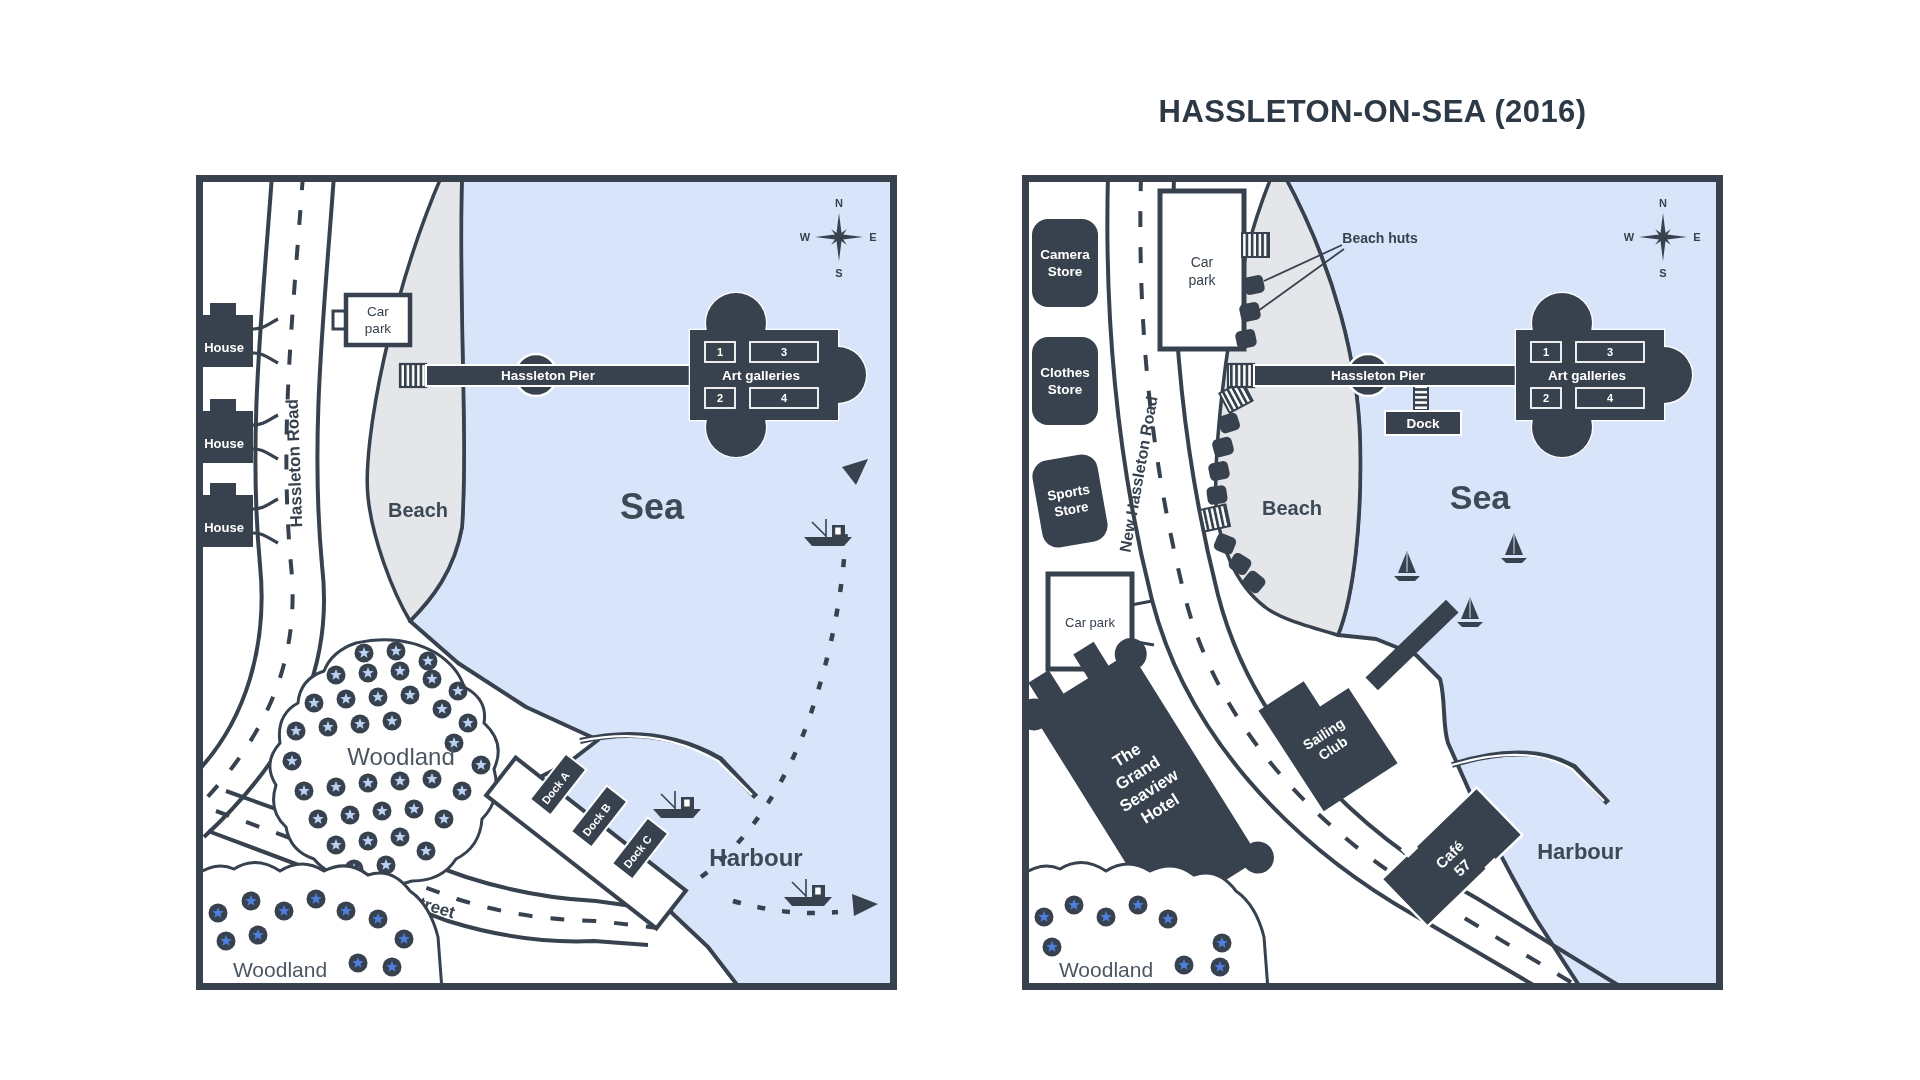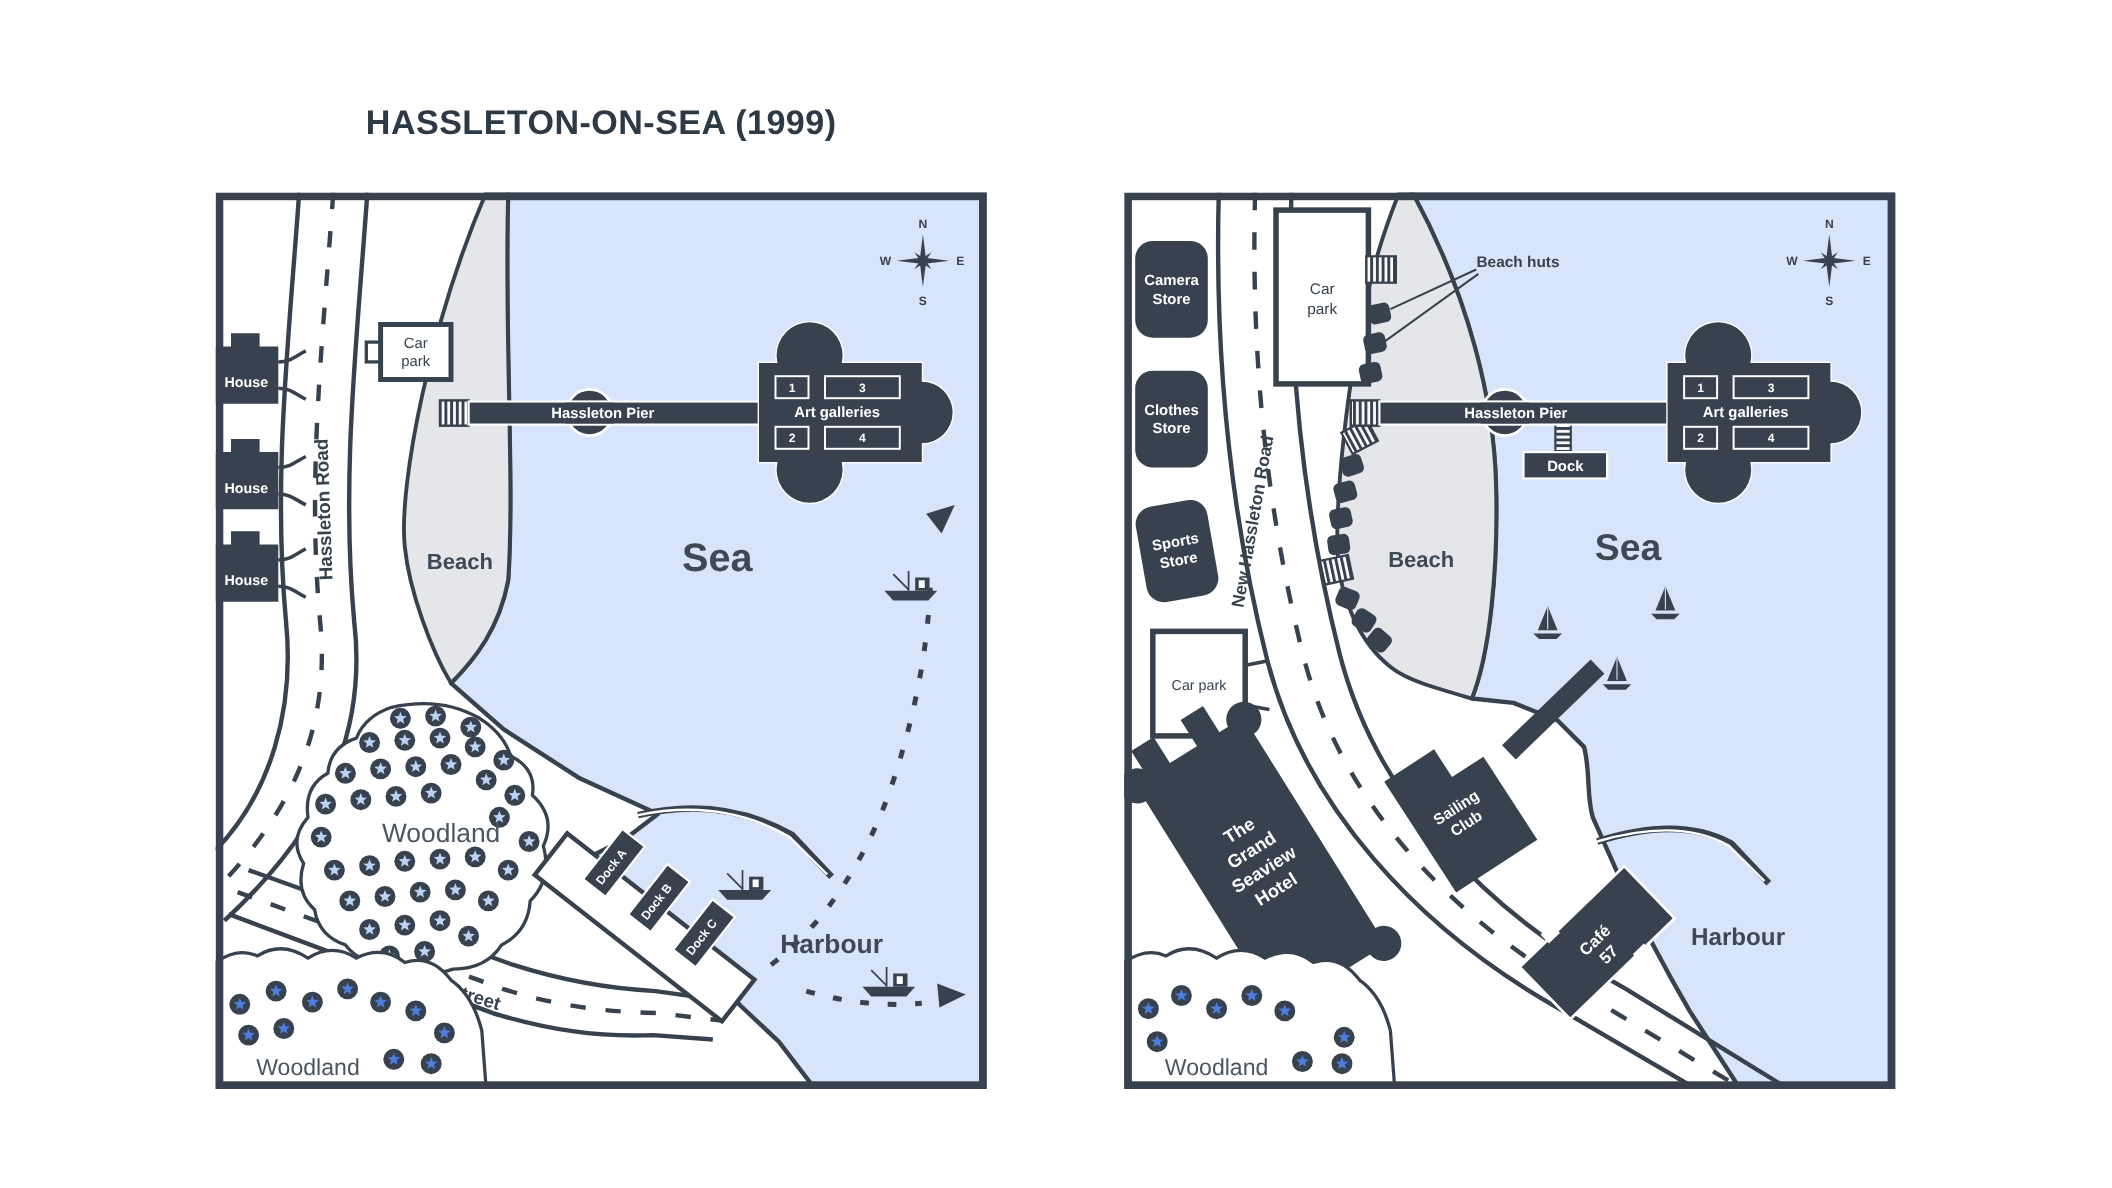--- a/index.html
+++ b/index.html
@@ -53,21 +53,21 @@
         <rect width="5.2" height="12" fill="#ffffff"></rect>
           <rect width="2.7" height="12" fill="#37424e"></rect>
       </pattern>
       <pattern id="pstripeH" width="12" height="5.2" patternUnits="userSpaceOnUse">
         <rect width="12" height="5.2" fill="#ffffff"></rect>
           <rect width="12" height="2.7" fill="#37424e"></rect>
       </pattern>
     </defs>
   </svg>
 
-  <div class="map-title" style="left:196px">HASSLETON-ON-SEA (1999)</div>
+  <div class="map-title" style="left:1022px">HASSLETON-ON-SEA (2016)</div>
 
   <div class="map-frame" style="left:196px">
   <svg viewBox="0 0 701 815" width="701" height="815">
     <rect x="0" y="0" width="701" height="815" fill="#ffffff"></rect>
 
     <path d="M266,0 C262,120 272,260 266,352 C258,396 236,424 214,446 L262,488 L330,532 L402,565 L372,588 L344,602 L478,740 L512,772 L545,815 L701,815 L701,0 Z" fill="#d8e4f9" stroke="#37424e" stroke-width="4" stroke-linejoin="round"></path>
 
     <path d="M266,0 C262,120 272,260 266,352 C258,396 236,424 214,446 C196,416 176,362 172,322 C166,266 196,116 246,0 Z" fill="#e4e6e9" stroke="#37424e" stroke-width="3.5" stroke-linejoin="round"></path>
 
     <g stroke="#37424e" fill="none">

